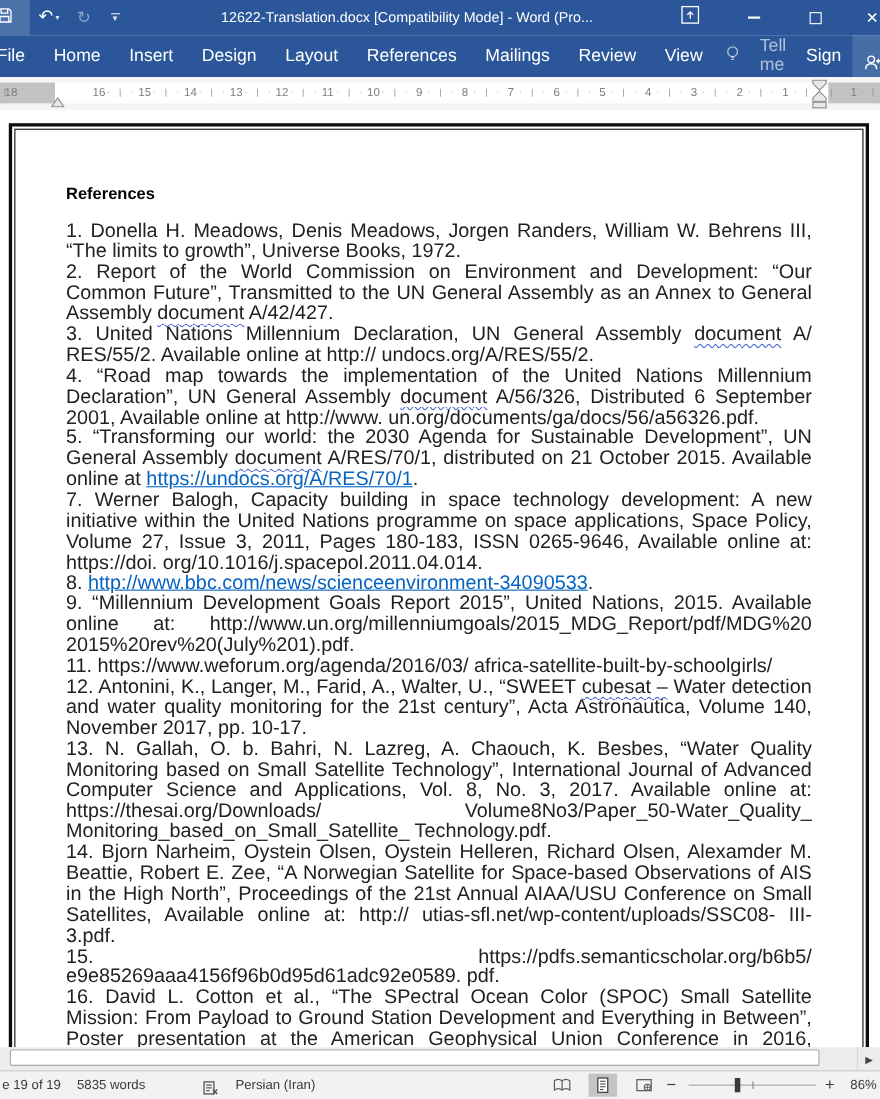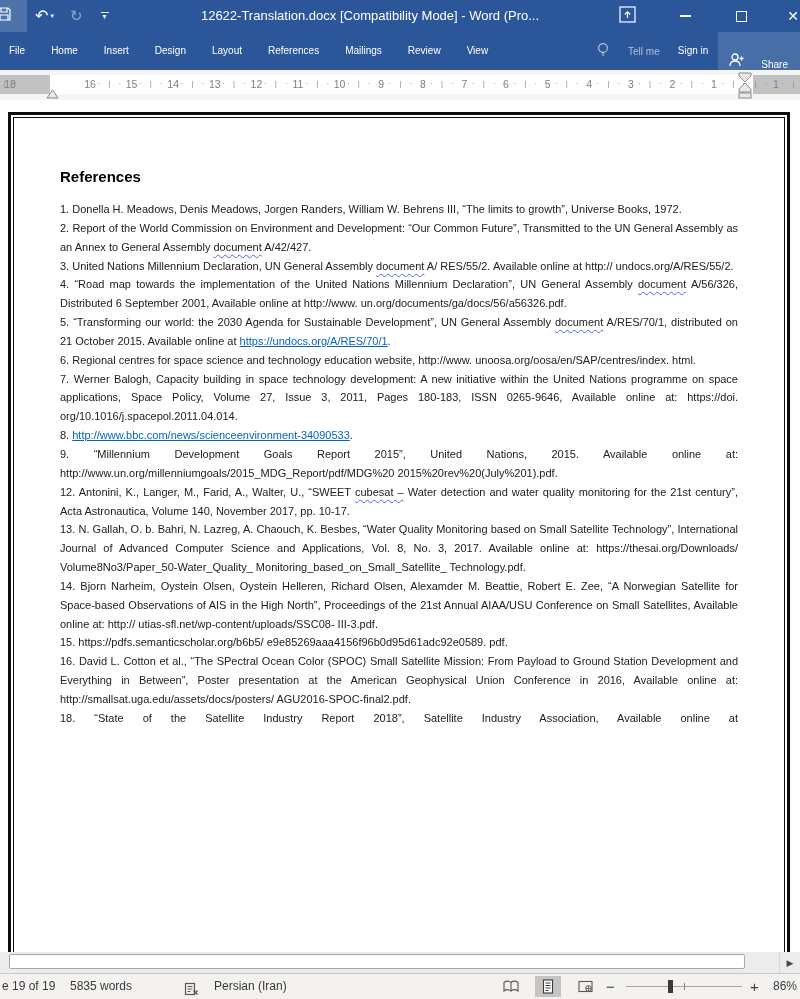--- a/index.html
+++ b/index.html
@@ -28,21 +28,21 @@
           align-items:center; justify-content:center; }
   .wbtn.ribopt { right:158px; }
   .wbtn.min { right:100px; }
   .wbtn.min .dash { width:11px; height:2px; background:#fff; }
   .wbtn.max { right:44px; }
   .wbtn.max .box { width:11px; height:11px; border:1.5px solid #fff; }
   .wbtn.close { right:-8px; font-size:14px; }
 
   
   .ribbon { position:relative; height:38px; background:#2b579a; display:flex;
-            align-items:stretch; color:#fff; font-size:10px;padding-left:12px; }
+            align-items:stretch; color:#fff; font-size:16px; }
   .tabs { display:flex; align-items:stretch; }
   .tab { line-height:38px; padding:0 13px; white-space:nowrap; cursor:default; }
   .tab.cut { margin-left:-16px; }
   .ribbon-right { margin-left:auto; display:flex; align-items:stretch; }
   .tellme { display:flex; align-items:center; gap:19px; color:rgba(255,255,255,.62);
             padding:0 8px; }
   .signin { line-height:38px; padding:0 10px; }
   .share { display:flex; align-items:flex-end; gap:16px; padding:0 12px 0 10px;
            background:rgba(255,255,255,.14); }
 
@@ -57,21 +57,21 @@
   .marker { position:absolute; }
 
   
   .doc-area { position:relative; height:852px; background:#fff; overflow:hidden; }
   .page { position:absolute; left:8px; top:12px; width:782px; height:1400px;
           border:3px solid #0d0d0d; background:#fff; }
   .page-inner { position:absolute; left:2px; right:2px; top:2px; bottom:2px;
                 border:1px solid #0d0d0d; }
   .page-content { padding:50px 46px 0 46px; }
   .doc-heading { font-size:15px; font-weight:bold; color:#000; margin-bottom:15px; }
-  .ref { font-size:11px; line-height:18.85px; color:#212121; text-align:justify;
+  .ref { font-size:18px; line-height:18.85px; color:#212121; text-align:justify;
          overflow-wrap:break-word; }
   .ref.clip { text-align-last:justify; }
   .link { color:#0563c1; text-decoration:underline; }
   .spell { text-decoration:underline; text-decoration-style:wavy;
            text-decoration-color:#4a6bd8; text-decoration-thickness:1px;
            text-underline-offset:3px; }
 
   
   .hscroll { position:relative; height:21px; background:#ececec; }
   .hthumb { position:absolute; left:9px; width:736px; top:2px; height:15px;
@@ -246,24 +246,24 @@
     <div class="page">
       <div class="page-inner">
         <div class="page-content">
           <div class="doc-heading">References</div>
           <div id="refs">
               <p class="ref"><span>1. Donella H. Meadows, Denis Meadows, Jorgen Randers, William W. Behrens III, “The limits to growth”, Universe Books, 1972.</span></p>
               <p class="ref"><span>2. Report of the World Commission on Environment and Development: “Our Common Future”, Transmitted to the UN General Assembly as an Annex to General Assembly </span><span class="spell">document</span><span> A/42/427.</span></p>
               <p class="ref"><span>3. United Nations Millennium Declaration, UN General Assembly </span><span class="spell">document</span><span> A/ RES/55/2. Available online at http:// undocs.org/A/RES/55/2.</span></p>
               <p class="ref"><span>4. “Road map towards the implementation of the United Nations Millennium Declaration”, UN General Assembly </span><span class="spell">document</span><span> A/56/326, Distributed 6 September 2001, Available online at http://www. un.org/documents/ga/docs/56/a56326.pdf.</span></p>
               <p class="ref"><span>5. “Transforming our world: the 2030 Agenda for Sustainable Development”, UN General Assembly </span><span class="spell">document</span><span> A/RES/70/1, distributed on 21 October 2015. Available online at </span><span class="link">https://undocs.org/A/RES/70/1</span><span>.</span></p>
-              <p class="ref"><span>6. Regional centres for space science and technology education website, http://www. unoosa.org/oosa/en/SAP/centres/index. html.</span></p>
               <p class="ref"><span>7. Werner Balogh, Capacity building in space technology development: A new initiative within the United Nations programme on space applications, Space Policy, Volume 27, Issue 3, 2011, Pages 180-183, ISSN 0265-9646, Available online at: https://doi. org/10.1016/j.spacepol.2011.04.014.</span></p>
               <p class="ref"><span>8. </span><span class="link">http://www.bbc.com/news/scienceenvironment-34090533</span><span>.</span></p>
               <p class="ref"><span>9. “Millennium Development Goals Report 2015”, United Nations, 2015. Available online at: http://www.un.org/millenniumgoals/2015_MDG_Report/pdf/MDG%20 2015%20rev%20(July%201).pdf.</span></p>
+              <p class="ref"><span>11. https://www.weforum.org/agenda/2016/03/ africa-satellite-built-by-schoolgirls/</span></p>
               <p class="ref"><span>12. Antonini, K., Langer, M., Farid, A., Walter, U., “SWEET </span><span class="spell">cubesat –</span><span> Water detection and water quality monitoring for the 21st century”, Acta Astronautica, Volume 140, November 2017, pp. 10-17.</span></p>
               <p class="ref"><span>13. N. Gallah, O. b. Bahri, N. Lazreg, A. Chaouch, K. Besbes, “Water Quality Monitoring based on Small Satellite Technology”, International Journal of Advanced Computer Science and Applications, Vol. 8, No. 3, 2017. Available online at: https://thesai.org/Downloads/ Volume8No3/Paper_50-Water_Quality_ Monitoring_based_on_Small_Satellite_ Technology.pdf.</span></p>
               <p class="ref"><span>14. Bjorn Narheim, Oystein Olsen, Oystein Helleren, Richard Olsen, Alexamder M. Beattie, Robert E. Zee, “A Norwegian Satellite for Space-based Observations of AIS in the High North”, Proceedings of the 21st Annual AIAA/USU Conference on Small Satellites, Available online at: http:// utias-sfl.net/wp-content/uploads/SSC08- III-3.pdf.</span></p>
               <p class="ref"><span>15. https://pdfs.semanticscholar.org/b6b5/ e9e85269aaa4156f96b0d95d61adc92e0589. pdf.</span></p>
               <p class="ref"><span>16. David L. Cotton et al., “The SPectral Ocean Color (SPOC) Small Satellite Mission: From Payload to Ground Station Development and Everything in Between”, Poster presentation at the American Geophysical Union Conference in 2016, Available online at: http://smallsat.uga.edu/assets/docs/posters/ AGU2016-SPOC-final2.pdf.</span></p>
               <p class="ref clip"><span>18. “State of the Satellite Industry Report 2018”, Satellite Industry Association, Available online at</span></p>
             </div>
         </div>
       </div>
     </div>

